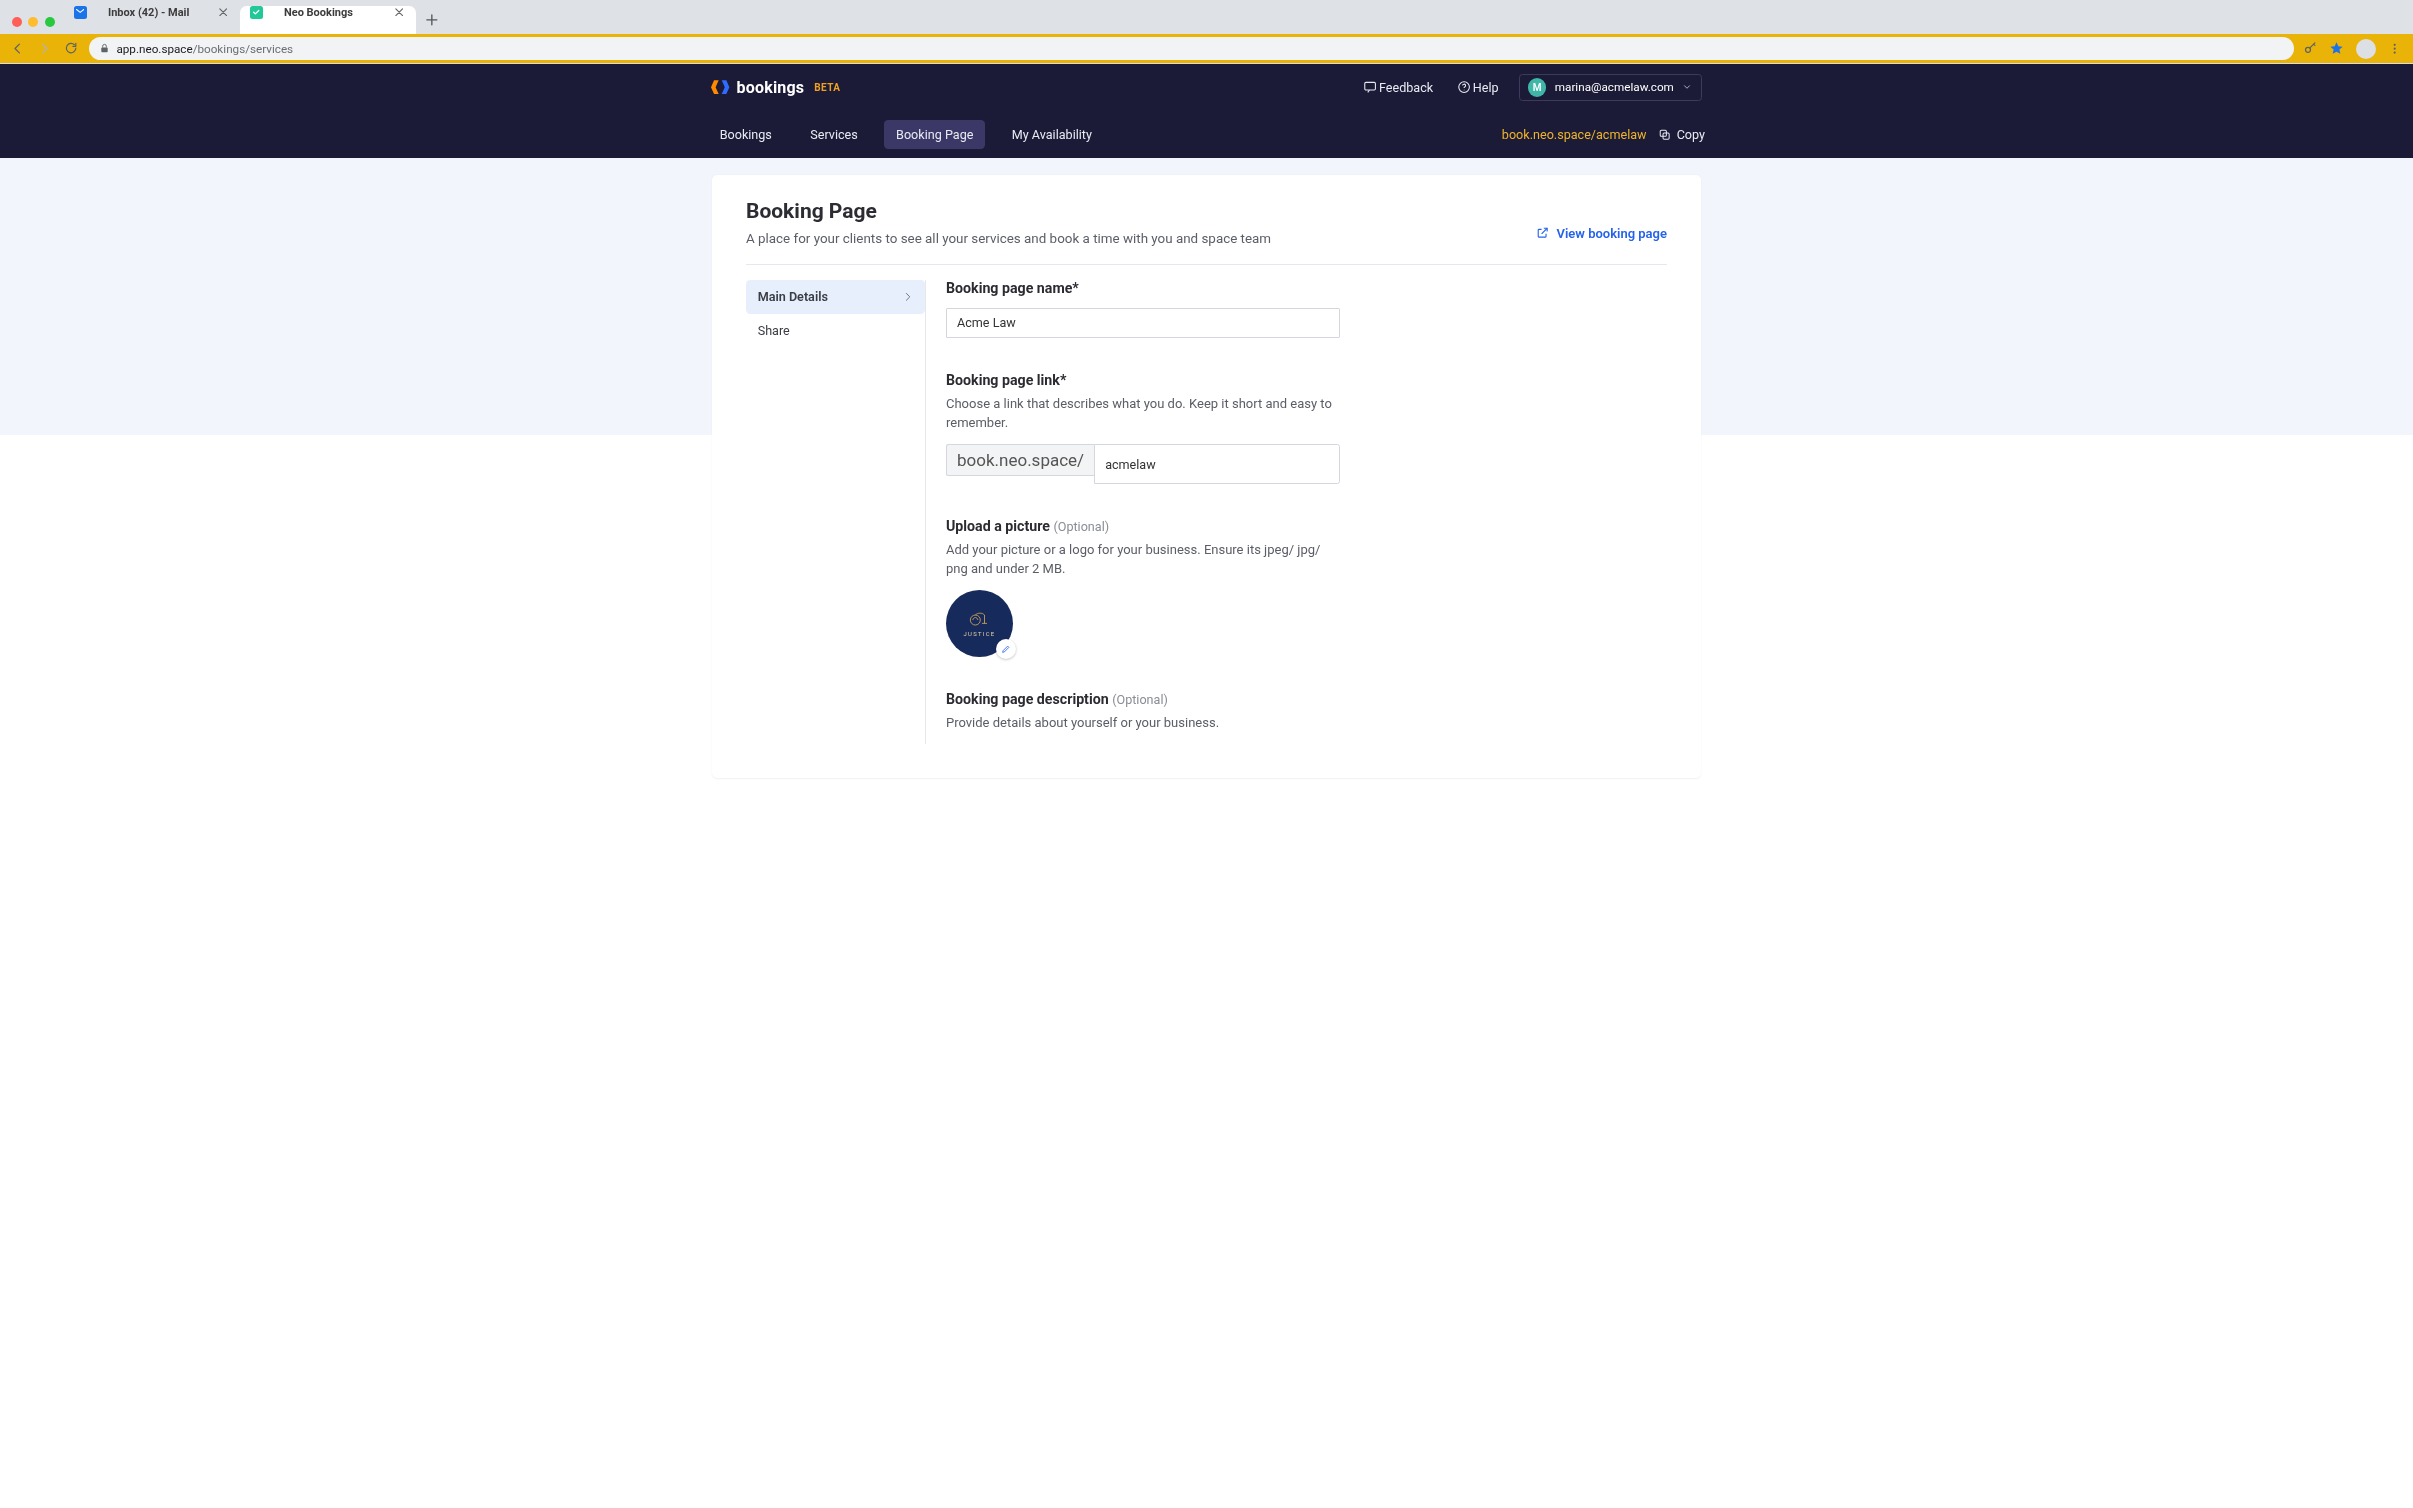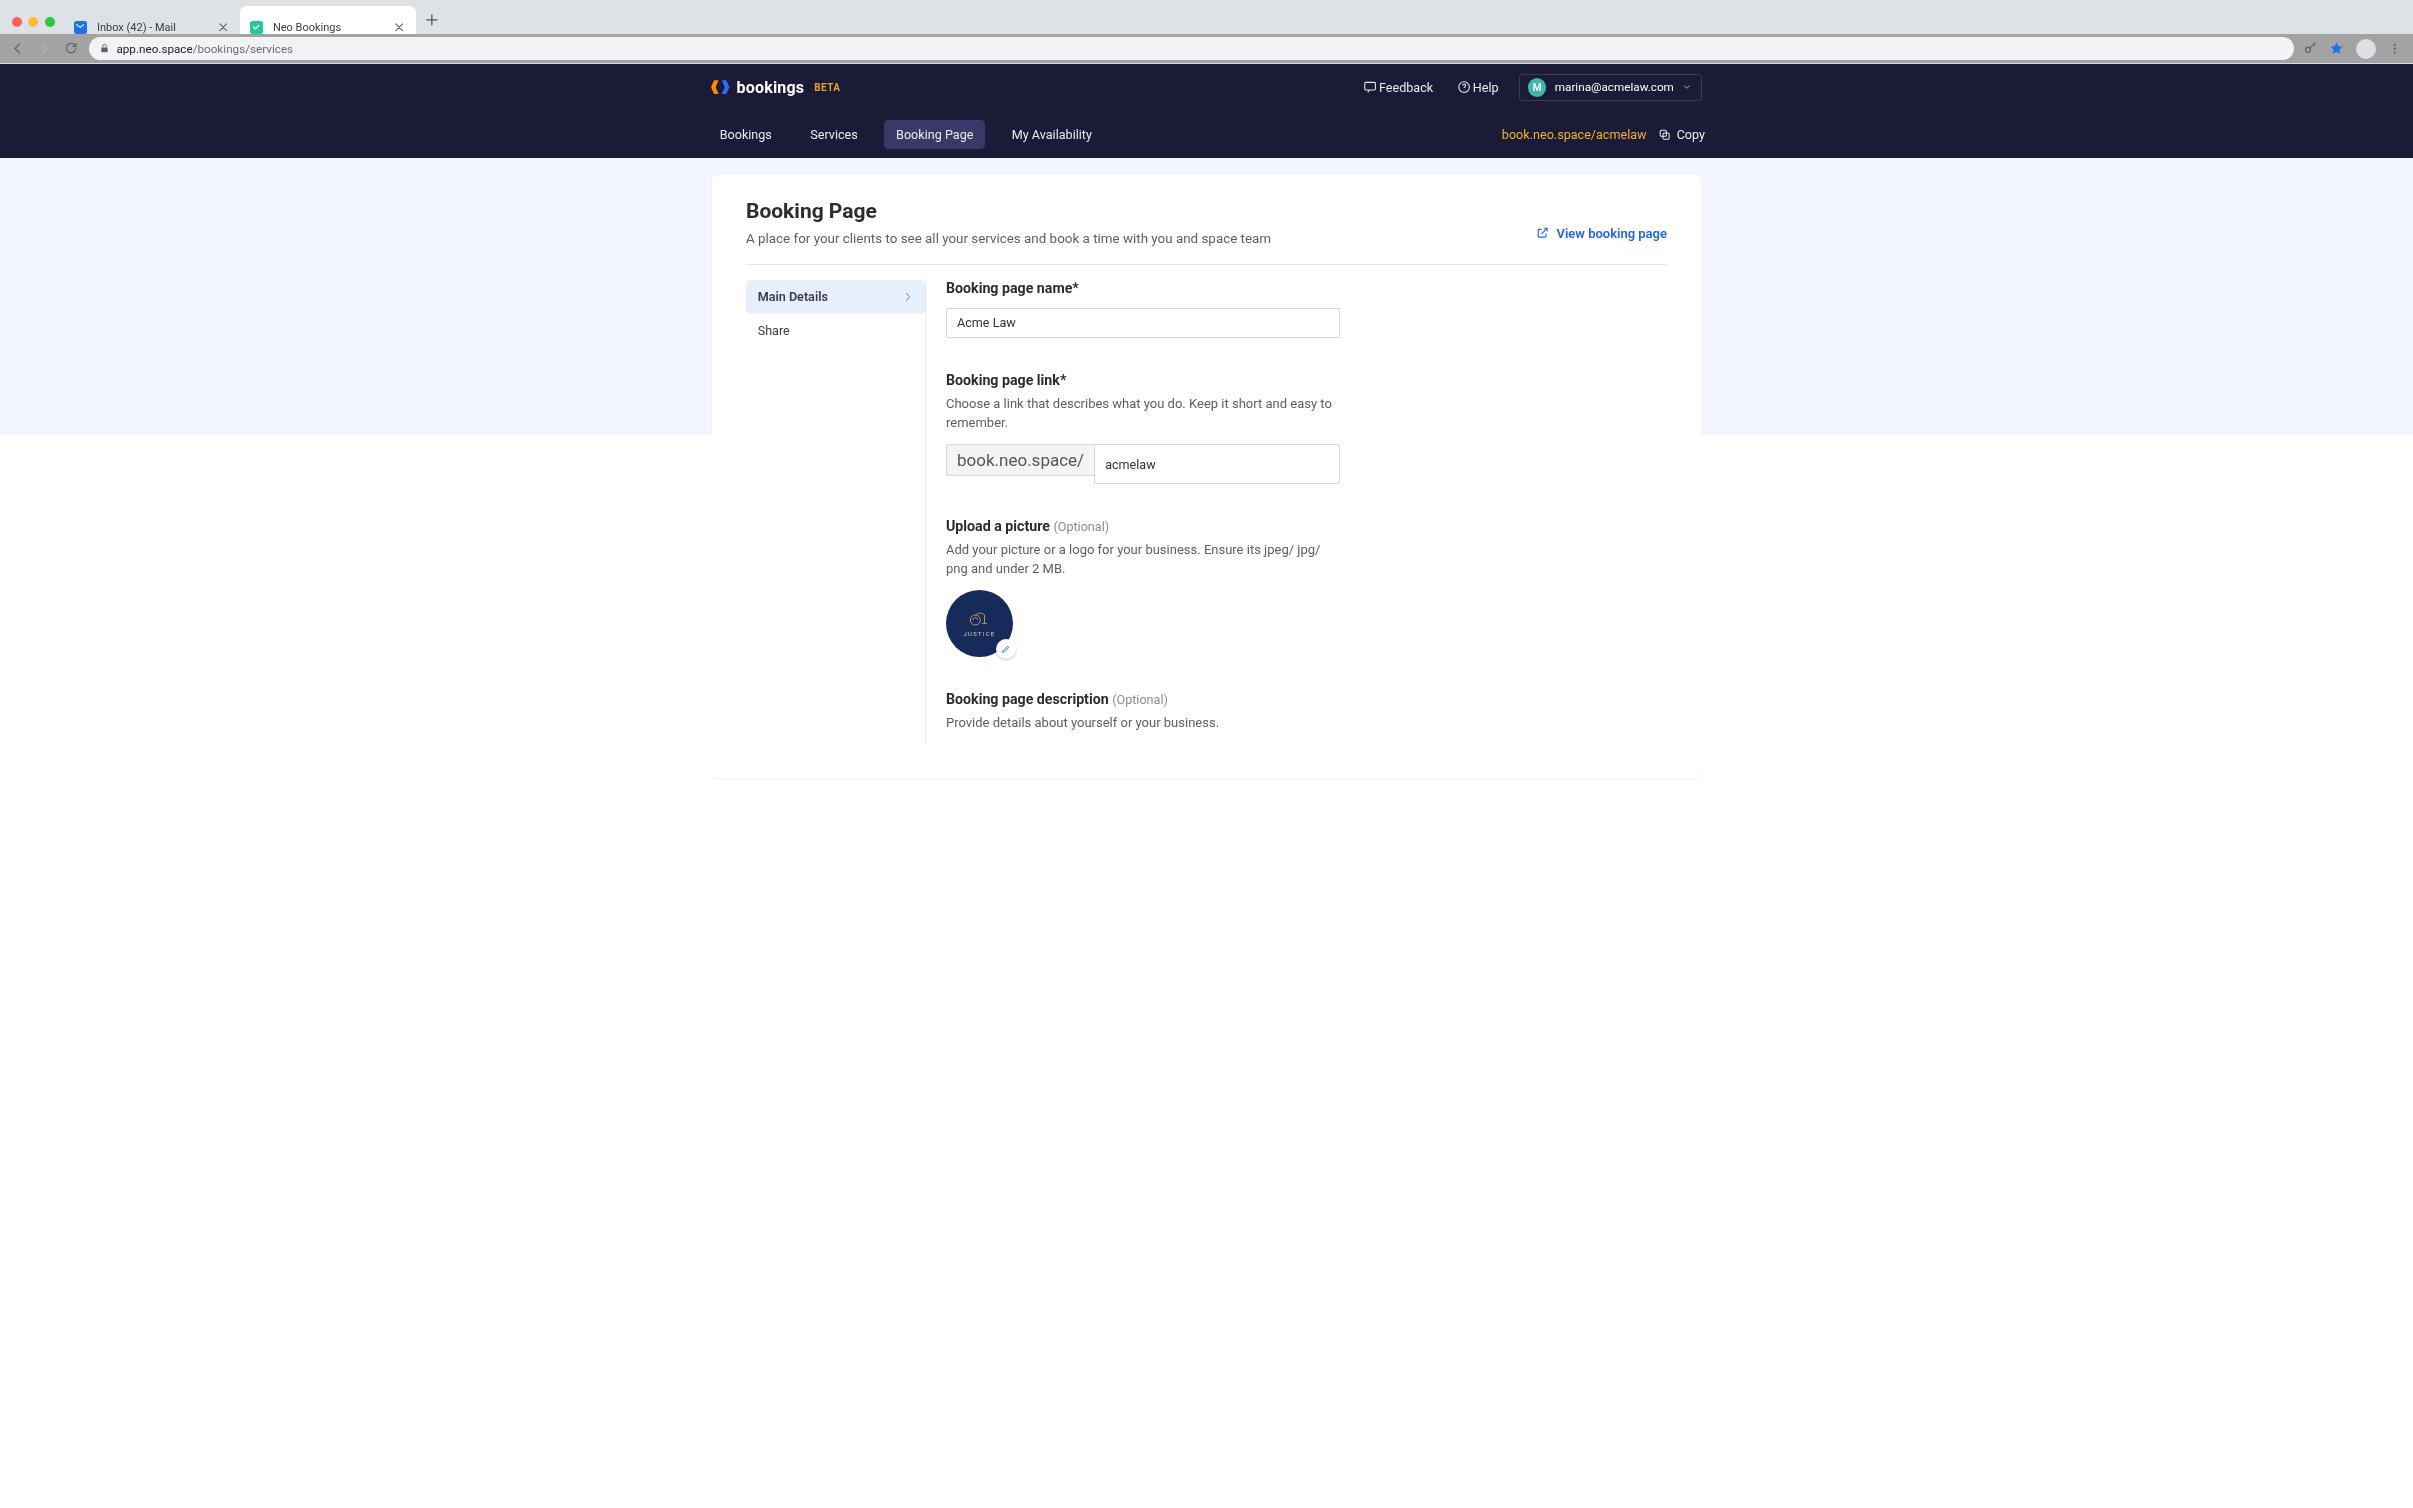--- a/index.html
+++ b/index.html
@@ -8,30 +8,30 @@
 
   
   .chrome { background: #dee1e6; }
   .tabstrip { display: flex; align-items: flex-end; height: 34px; padding-left: 8.4px; }
   .traffic-lights { display: flex; gap: 6.7px; align-items: center; padding: 0 8.4px 6.7px 3.4px; }
   .traffic-light { width: 10px; height: 10px; border-radius: 50%; }
   .tl-red    { background:#ff5f57; }
   .tl-yellow { background:#febc2e; }
   .tl-green  { background:#28c840; }
 
-  .tab { display:flex; align-items:flex-end; height:28.5px; padding:0 10px; border-radius:6.7px 6.7px 0 0; min-width:176px; gap:10px; font-size:11px; color:#3c3c3c; }
+  .tab { display:flex; align-items:flex-start; height:28.5px; padding:0 10px; border-radius:6.7px 6.7px 0 0; min-width:176px; gap:21px; font-size:11px; color:#3c3c3c;font-weight:bold; }
   .tab.active { background:#fff; }
   .tab .favicon { width:13.4px; height:13.4px; border-radius:2.5px; display:flex; align-items:center; justify-content:center; font-size:9.2px; color:#fff; }
   .fav-mail { background:#1a73e8; }
   .fav-neo  { background:#20c997; }
   .tab .tab-title { flex:1; white-space:nowrap; overflow:hidden; text-overflow:ellipsis; }
   .tab-close { width:13.4px; height:13.4px; display:flex; align-items:center; justify-content:center; color:#666; border-radius:50%; }
   .newtab { width:23.5px; height:23.5px; display:flex; align-items:center; justify-content:center; font-size:15px; color:#555; margin-left:5px; margin-bottom:2.5px; }
 
-  .toolbar { background:#a3a3a3; height:30px; display:flex; align-items:center; padding:0 8.4px; gap:8.4px; border-bottom:0.8px solid #dadce0; }
+  .toolbar { background:#eab308; height:30px; display:flex; align-items:center; padding:0 8.4px; gap:8.4px; border-bottom:0.8px solid #dadce0; }
   .nav-icon { width:18.4px; height:18.4px; display:flex; align-items:center; justify-content:center; color:#5f6368; }
   .nav-icon.disabled { color:#b0b3b8; }
   .omnibox { flex:1; height:23.5px; background:#f1f3f4; border-radius:11.7px; display:flex; align-items:center; padding:0 10px; font-size:11.7px; color:#202124; gap:6.7px; }
   .omni-host { color:#202124; }
   .omni-path { color:#6b6e73; }
   .right-icons { display:flex; align-items:center; gap:11.7px; padding-right:3.4px; }
   .avatar-chrome { width:20px;height:20px;border-radius:50%;background:#dcdfe3; }
 
   
   .app-header { background:#1b1b37; color:#fff; }

